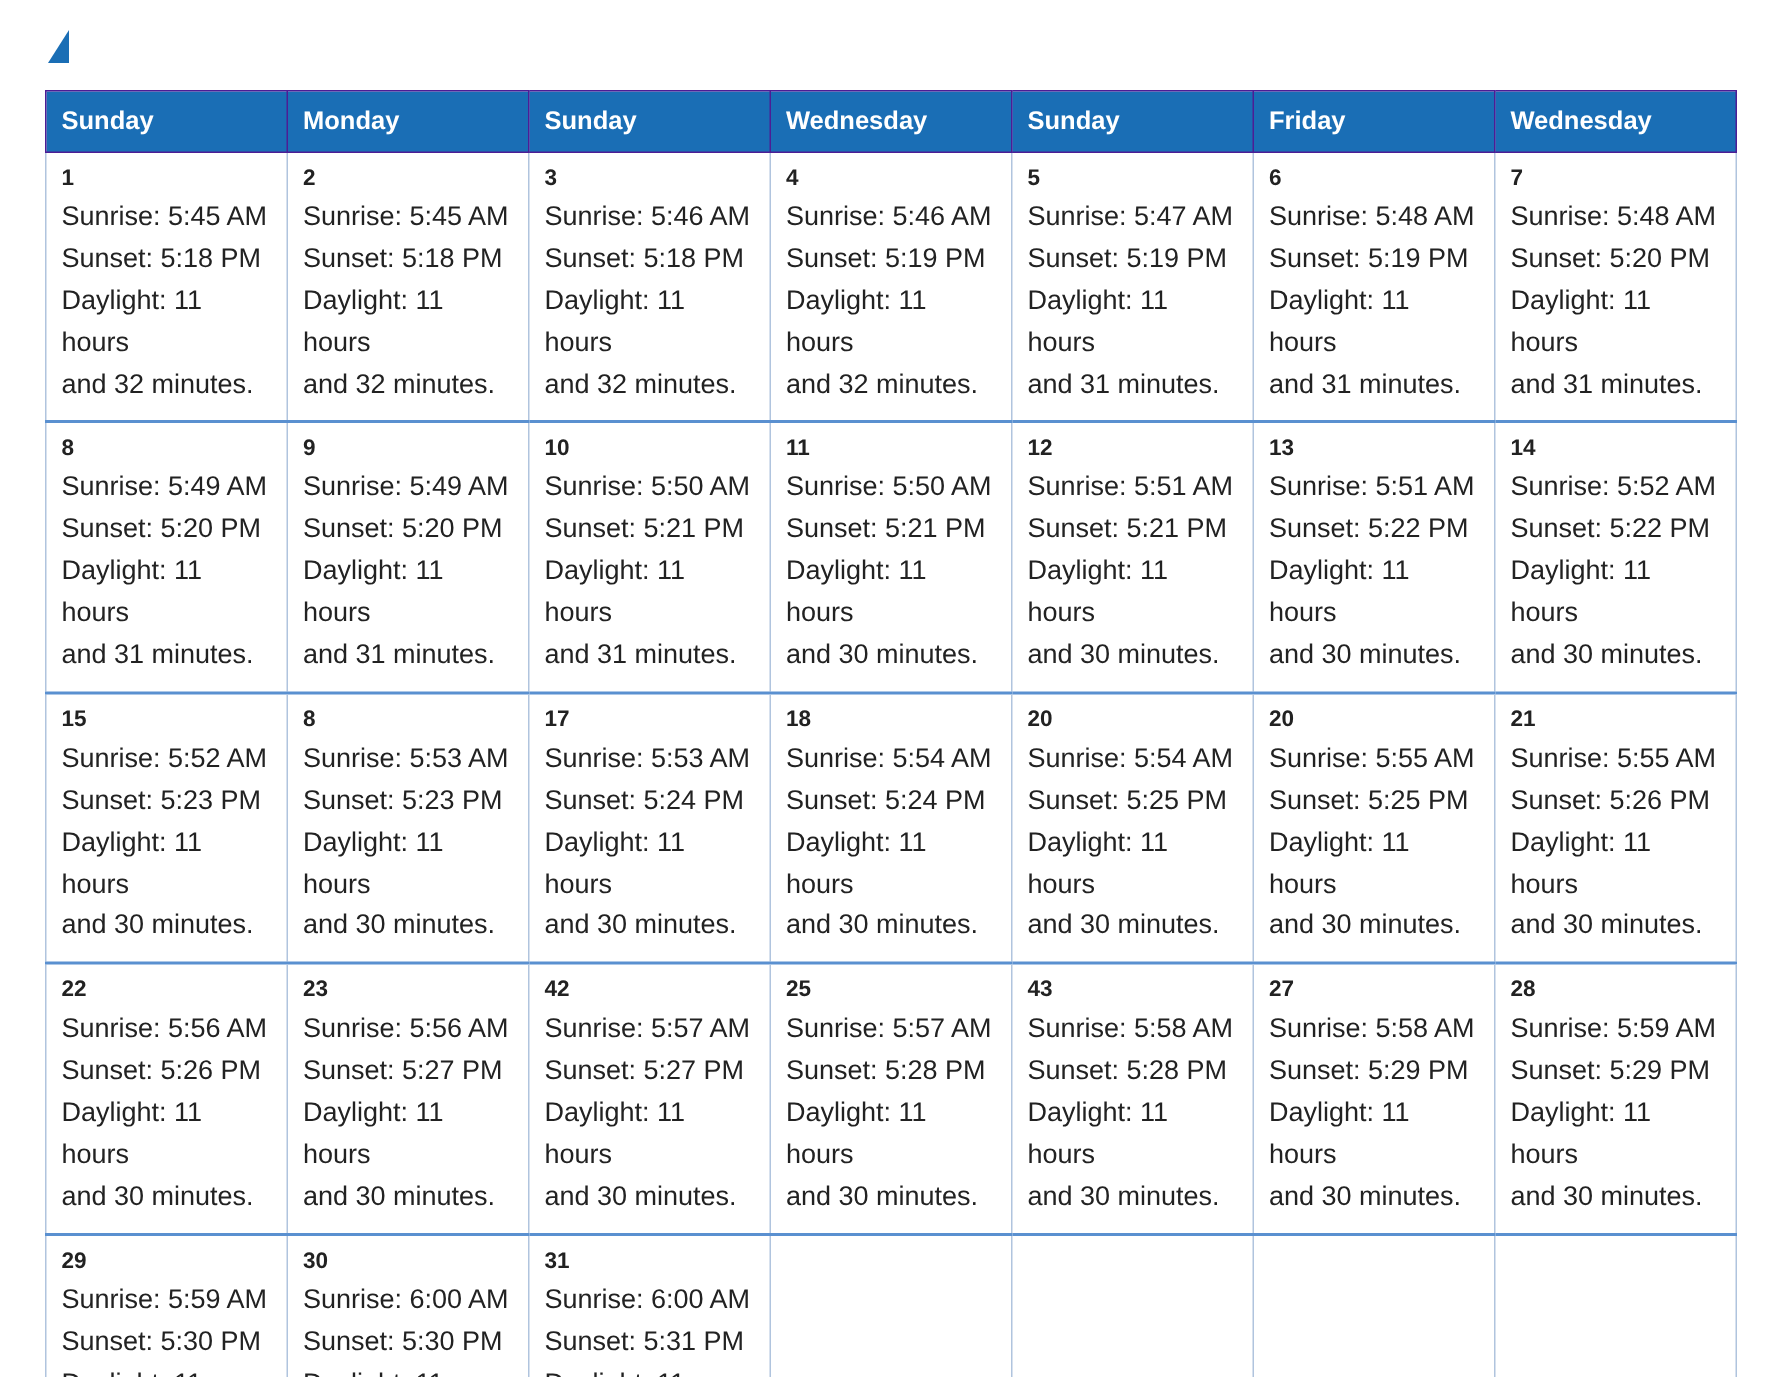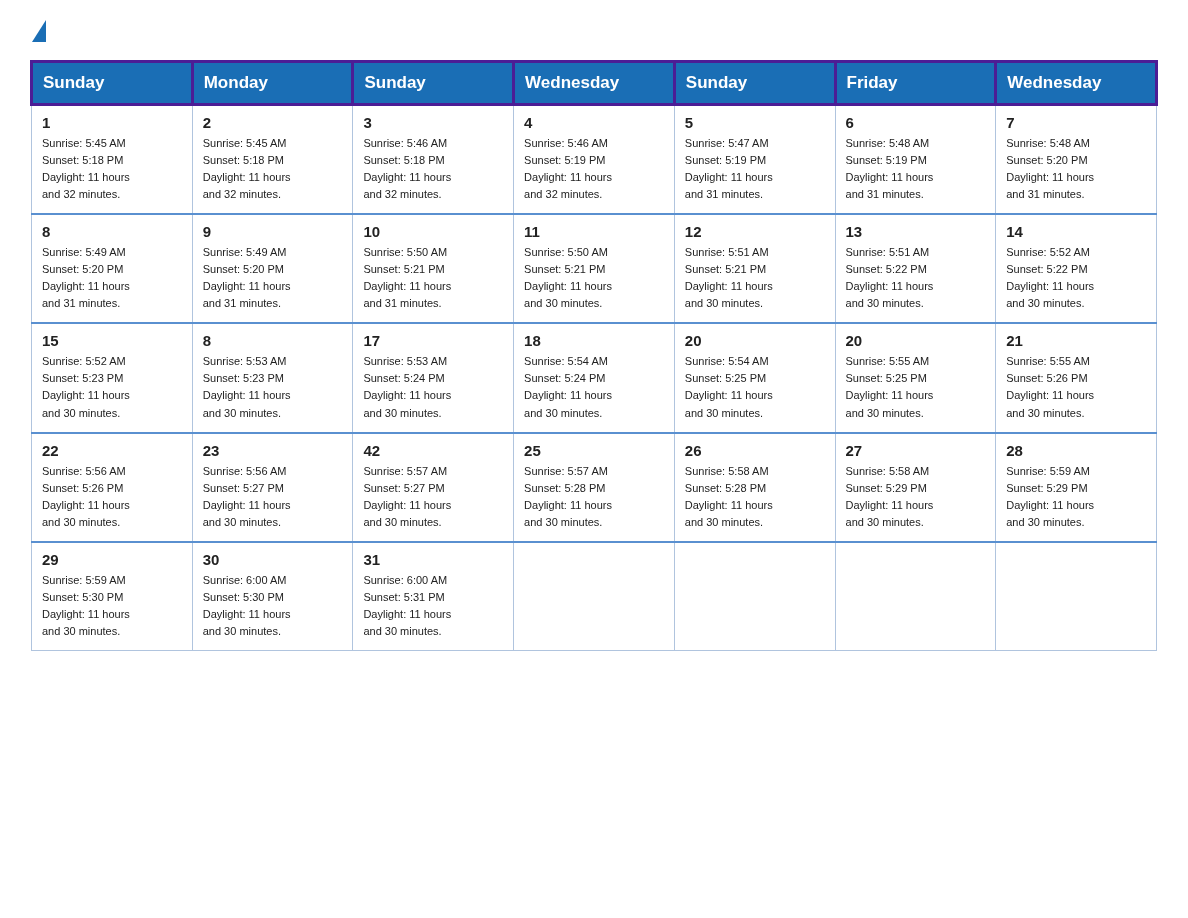--- a/index.html
+++ b/index.html
@@ -73,21 +73,21 @@
       border-collapse: collapse;
       table-layout: fixed;
     }
     .calendar-table th {
       background-color: #1a6eb5;
       color: #fff;
       font-size: 17px;
       font-weight: bold;
       padding: 10px 10px;
       text-align: left;
-      border: 3px solid #4c1d95;
+      border: 1px solid #4c1d95;
     }
     .calendar-table td {
       vertical-align: top;
       padding: 8px 10px 10px 10px;
       border: 1px solid #b0c4de;
       font-size: 12.5px;
       color: #222;
       min-height: 90px;
       background: #fff;
     }
@@ -95,21 +95,21 @@
       border-bottom: 2px solid #5a90d0;
     }
     .day-number {
       font-size: 15px;
       font-weight: bold;
       color: #222;
       margin-bottom: 4px;
       display: block;
     }
     .day-info {
-      font-size: 11px;
+      font-size: 18px;
       color: #222;
       line-height: 1.55;
     }
     .empty-cell {
       background: #fff;
     }
   </style>
 </head>
 <body>
 
@@ -368,21 +368,21 @@
         <td>
           <span class="day-number">25</span>
           <div class="day-info">
             Sunrise: 5:57 AM<br>
             Sunset: 5:28 PM<br>
             Daylight: 11 hours<br>
             and 30 minutes.
           </div>
         </td>
         <td>
-          <span class="day-number">26</span>
+          <span class="day-number">43</span>
           <div class="day-info">
             Sunrise: 5:58 AM<br>
             Sunset: 5:28 PM<br>
             Daylight: 11 hours<br>
             and 30 minutes.
           </div>
         </td>
         <td>
           <span class="day-number">27</span>
           <div class="day-info">

